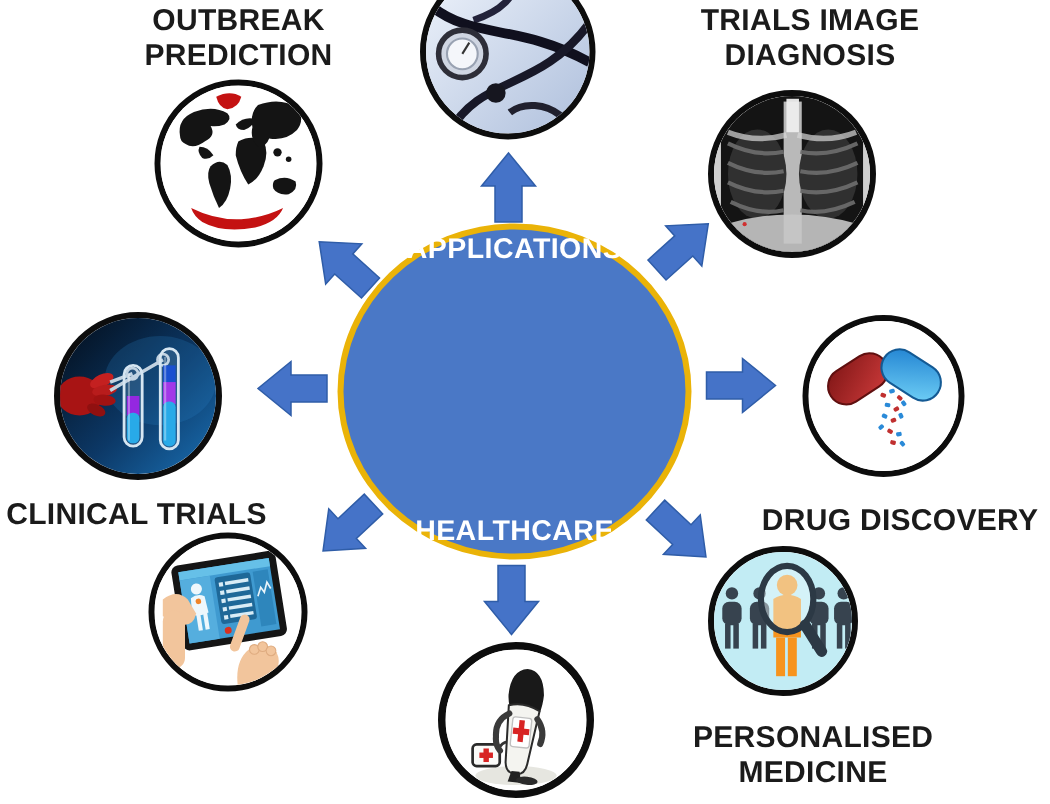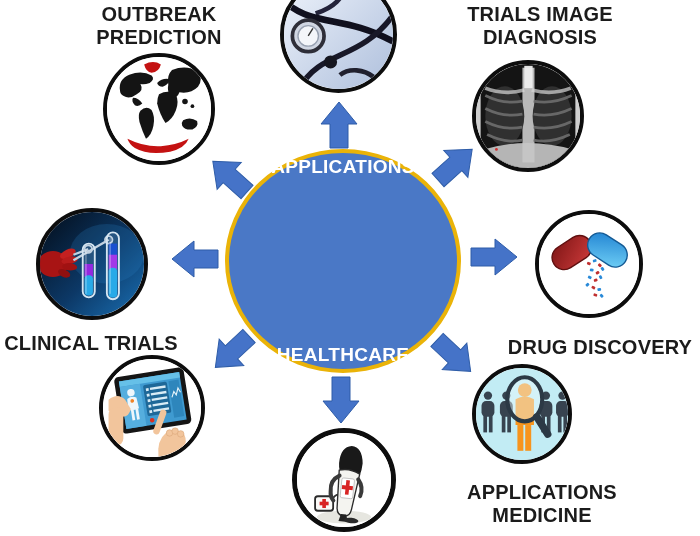--- a/index.html
+++ b/index.html
@@ -293,15 +293,15 @@
         <path d="M43,34 Q53,28 63,34 L63,62 L43,62 Z"></path>
         <rect x="45" y="62" width="6.5" height="28"></rect>
           <rect x="53.5" y="62" width="6.5" height="28"></rect>
       </g>
       <g>
         <ellipse cx="53" cy="34" rx="19" ry="24" fill="rgba(235,250,252,0.45)" stroke="#2c3945" stroke-width="4.5"></ellipse>
         <line x1="66" y1="53" x2="78" y2="72" stroke="#2c3945" stroke-width="8" stroke-linecap="round"></line>
       </g>
     </svg>
   </div>
-  <div class="lbl" style="left:462px;top:481px;width:160px;">APPLICATIONS MEDICINE</div>
+  <div class="lbl" style="left:462px;top:481px;width:160px;">PERSONALISED MEDICINE</div>
 
 </div>
 
 </body></html>

